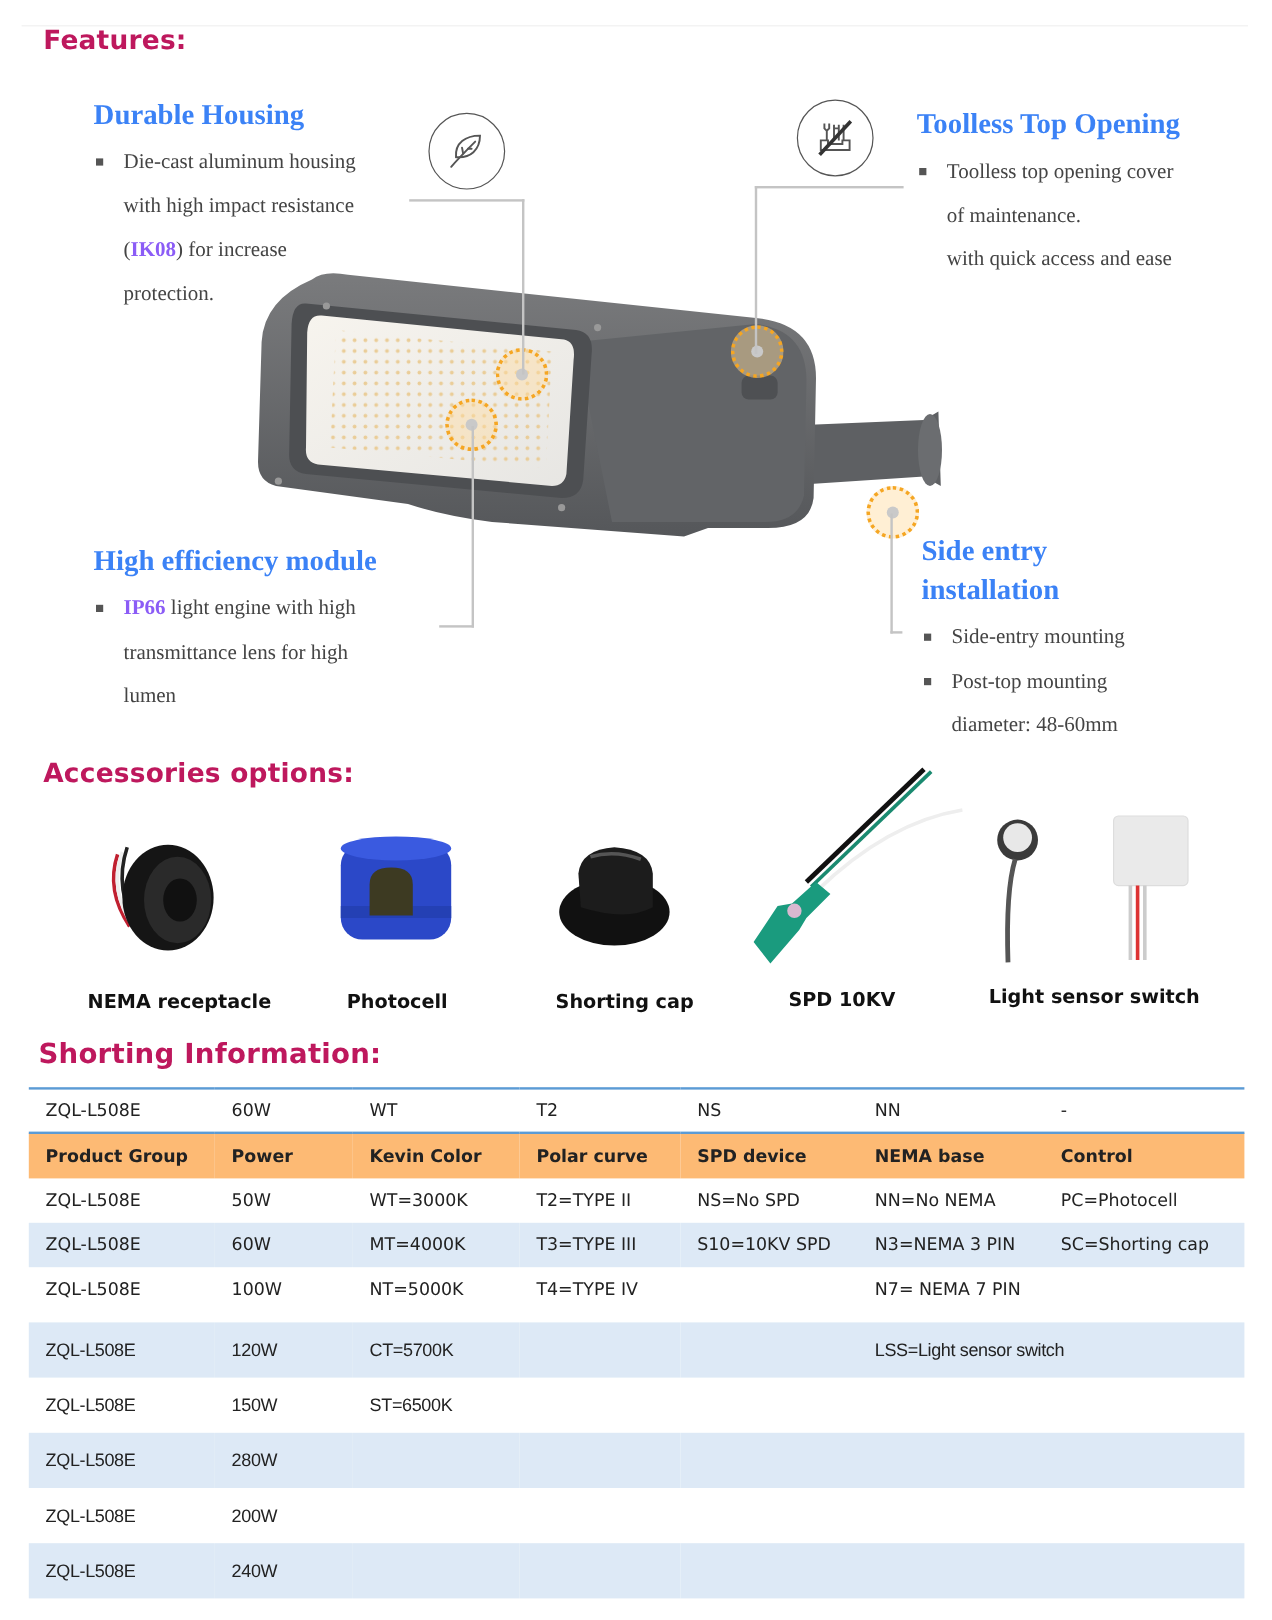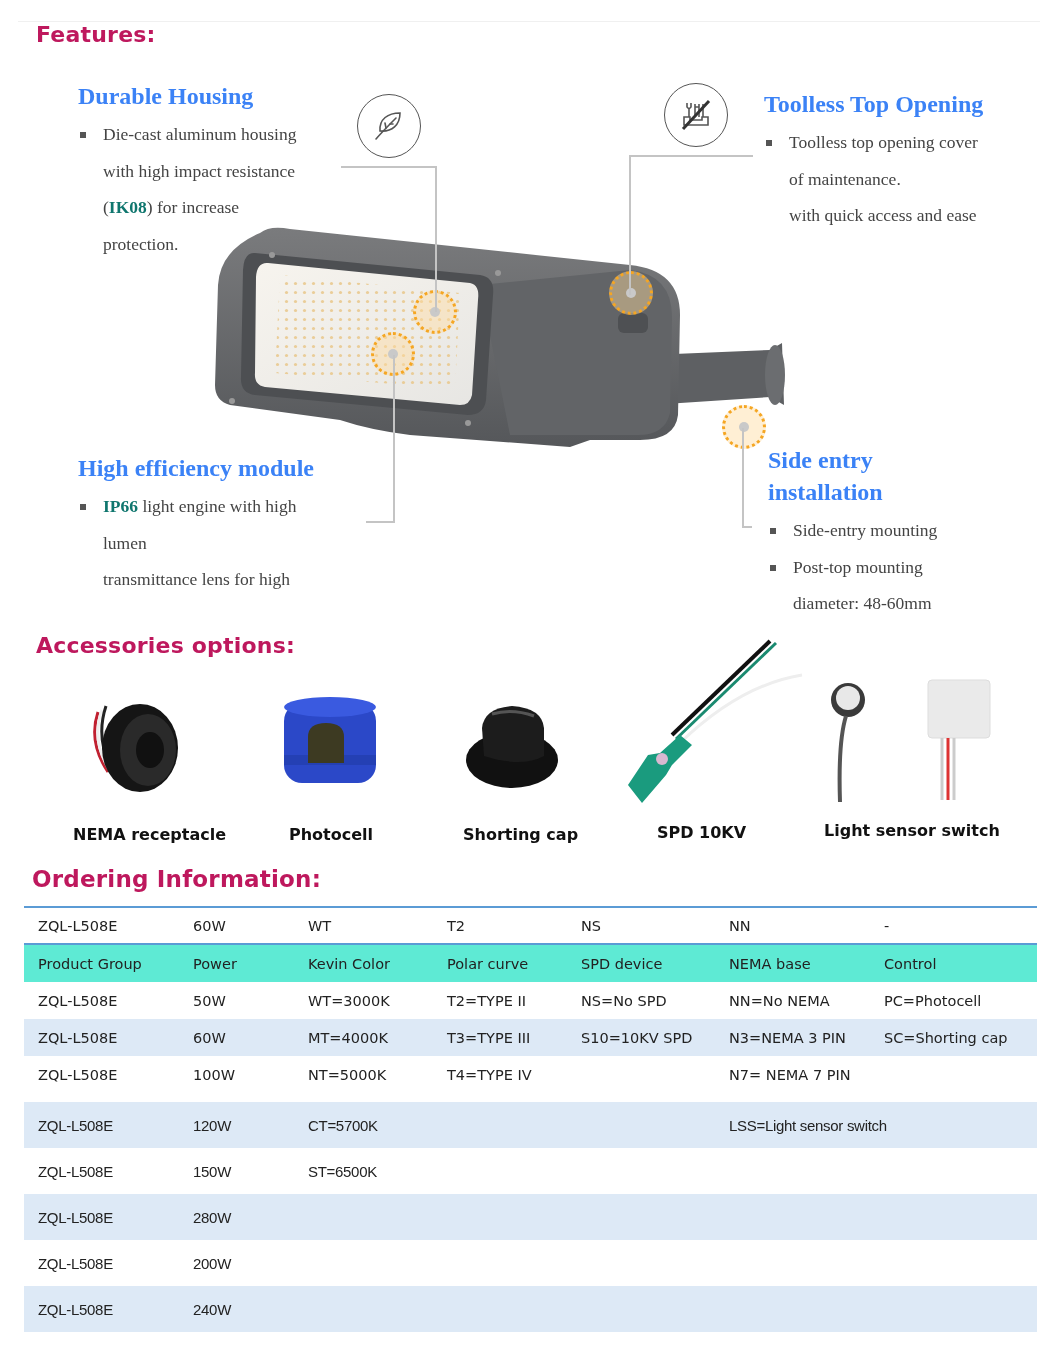--- a/index.html
+++ b/index.html
@@ -13,21 +13,21 @@
     color: #be185d; font-size: 22px; letter-spacing: 0.2px;
   }
 
   
   .feat { position: absolute; font-family: "Liberation Serif", serif; }
   .feat h3 { font-size: 24px; font-weight: bold; color: #3b82f6; line-height: 32px; }
   .feat ul { list-style: none; margin-top: 4px; }
   .feat li { position: relative; padding-left: 25px; font-size: 17.5px; color: #444; line-height: 36.5px; }
   .feat li::before { content: ""; position: absolute; left: 2px; top: 16px; width: 6px; height: 6px; background: #555; }
   .feat li.cont::before { display: none; }
-  .feat b { color: #0f766e; }
+  .feat b { color: #8b5cf6; }
 
   
   .line { position: absolute; background: #c4c4c4; }
 
   
   .icon-circle {
     position: absolute; width: 64px; height: 64px; border: 1.6px solid #555; border-radius: 50%;
     display: flex; align-items: center; justify-content: center; background: #fff;
   }
 
@@ -46,21 +46,21 @@
   .acc-img { position: absolute; }
   .acc-label {
     position: absolute; font-family: "DejaVu Sans", sans-serif; font-weight: bold;
     font-size: 16px; color: #111; white-space: nowrap;
   }
 
   
   .order-table { position: absolute; left: 24px; top: 906px; width: 1013px; border-collapse: collapse; font-family: "DejaVu Sans", sans-serif; font-size: 14.5px; color: #222; }
   .order-table td { padding: 0 0 0 14px; vertical-align: middle; white-space: nowrap; }
   .order-table tr.top { height: 37px; border-top: 2px solid #5b9bd5; border-bottom: 2px solid #5b9bd5; }
-  .order-table tr.head { height: 38px; background: #5eead4; font-weight: normal; }
+  .order-table tr.head { height: 38px; background: #fdba74; font-weight: bold; }
   .order-table tr.r { height: 37px; }
   .order-table tr.rt { height: 46px; }
   .order-table tr.alt { background: #dde9f6; }
   .order-table tr.lo { font-family: "Liberation Sans", sans-serif; font-size: 15px; letter-spacing: -0.3px; }
 </style>
 </head>
 <body>
 
 <div class="topline"></div>
 
@@ -154,22 +154,22 @@
 <div class="line" style="left:393px; top:355px; width:2px; height:168px;"></div>
 <div class="line" style="left:366px; top:521px; width:29px; height:2px;"></div>
 
 <div class="line" style="left:742px; top:428px; width:2px; height:100px;"></div>
 <div class="line" style="left:742px; top:526px; width:10px; height:2px;"></div>
 
 <div class="feat" style="left:78px; top:452px; width:290px;">
   <h3>High efficiency module</h3>
   <ul>
     <li><b>IP66</b><span> light engine with high</span></li>
+    <li class="cont"><span>transmittance  lens for high</span></li>
     <li class="cont"><span>lumen</span></li>
-    <li class="cont"><span>transmittance  lens for high</span></li>
   </ul>
 </div>
 
 <div class="feat" style="left:768px; top:444px; width:270px;">
   <h3>Side entry</h3>
   <h3>installation</h3>
   <ul>
     <li><span>Side-entry mounting</span></li>
     <li><span>Post-top mounting</span></li>
     <li class="cont"><span>diameter: 48-60mm</span></li>
@@ -226,21 +226,21 @@
     <circle cx="28" cy="26" r="12" fill="#e8e8e8"></circle>
     <path d="M26 44 Q18 70 20 130" stroke="#555" stroke-width="4" fill="none"></path>
     <rect x="108" y="8" width="62" height="58" rx="4" fill="#eaeaea" stroke="#ddd"></rect>
     <path d="M128 66 L128 128" stroke="#d33" stroke-width="3"></path>
     <path d="M134 66 L134 128" stroke="#ccc" stroke-width="3"></path>
     <path d="M122 66 L122 128" stroke="#ccc" stroke-width="3"></path>
   </svg>
 </div>
 <div class="acc-label" style="left:824px; top:821px;">Light sensor switch</div>
 
-<div class="section-title" style="left:32px; top:866px; font-size:23px;">Ordering Information:</div>
+<div class="section-title" style="left:32px; top:866px; font-size:23px;">Shorting Information:</div>
 
 <table class="order-table">
   <colgroup>
     <col style="width:155px">
       <col style="width:115px">
       <col style="width:139px">
       <col style="width:134px">
       <col style="width:148px">
       <col style="width:155px">
       <col>

